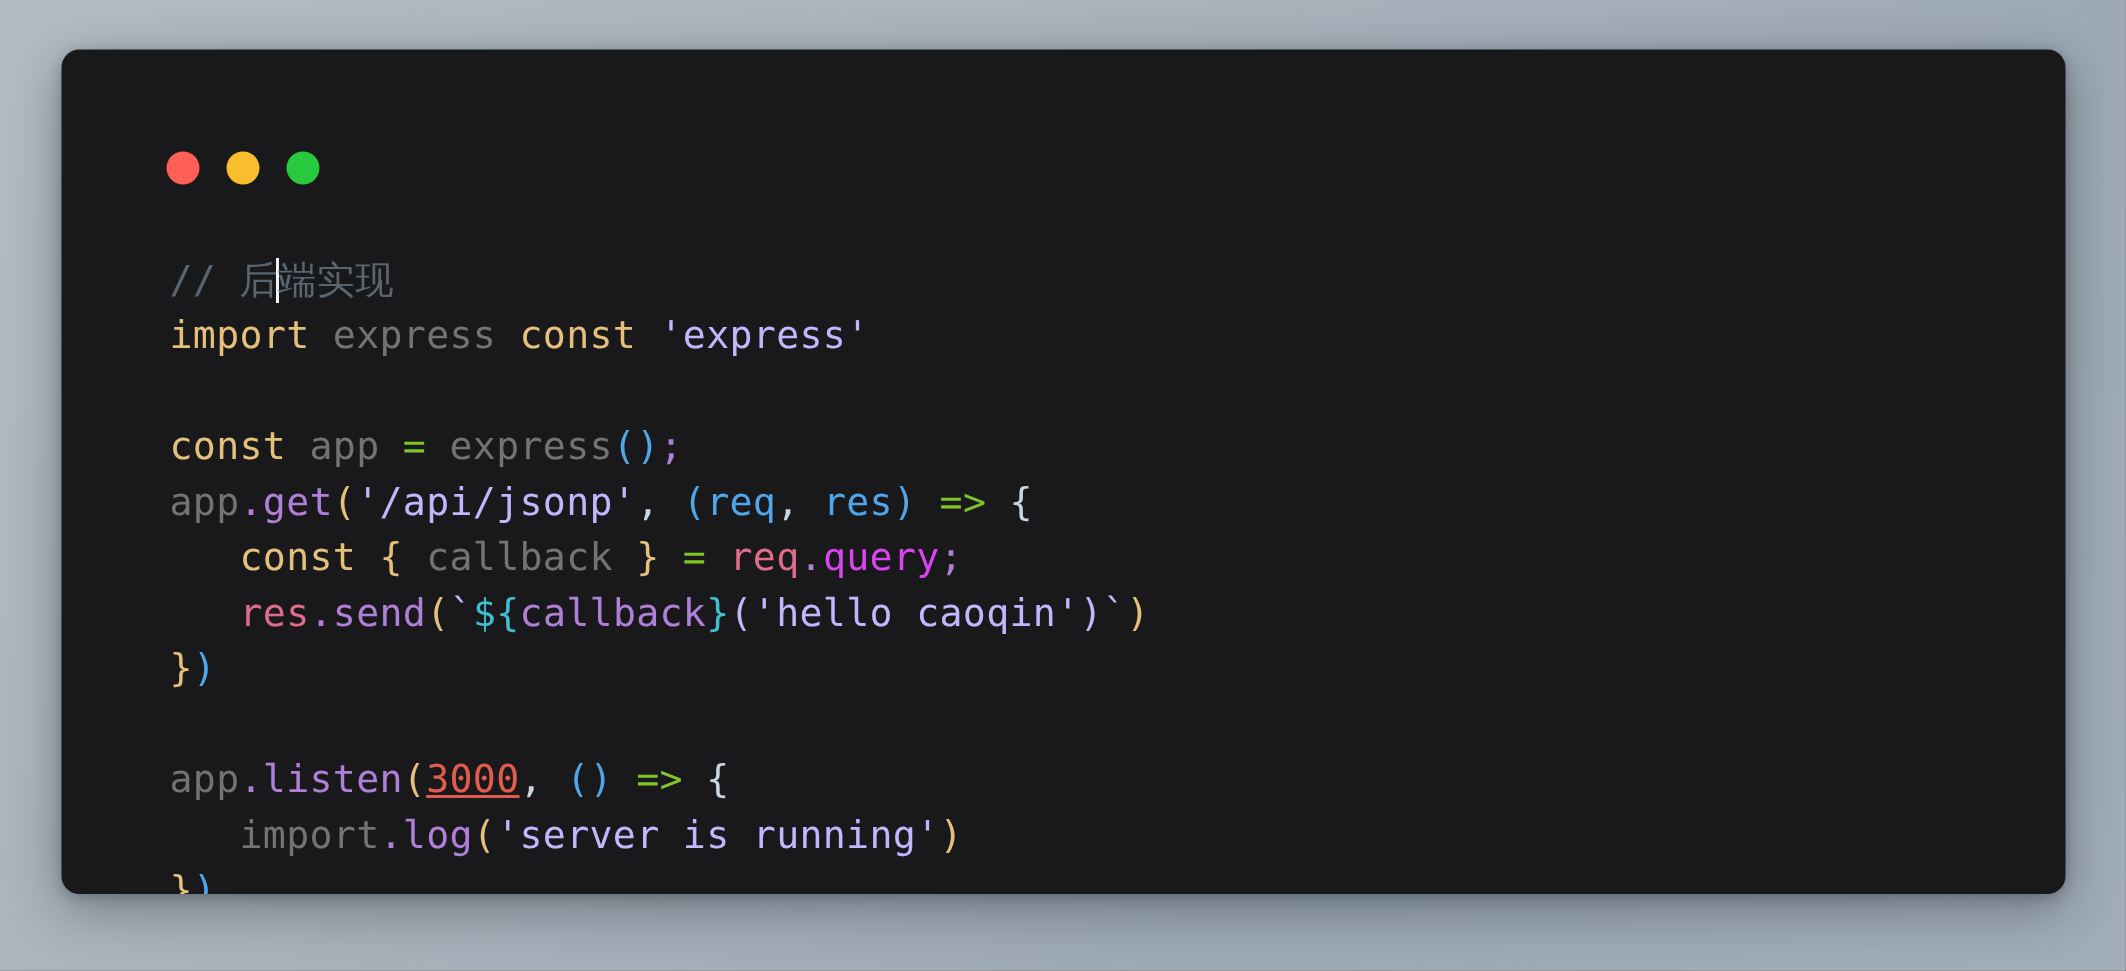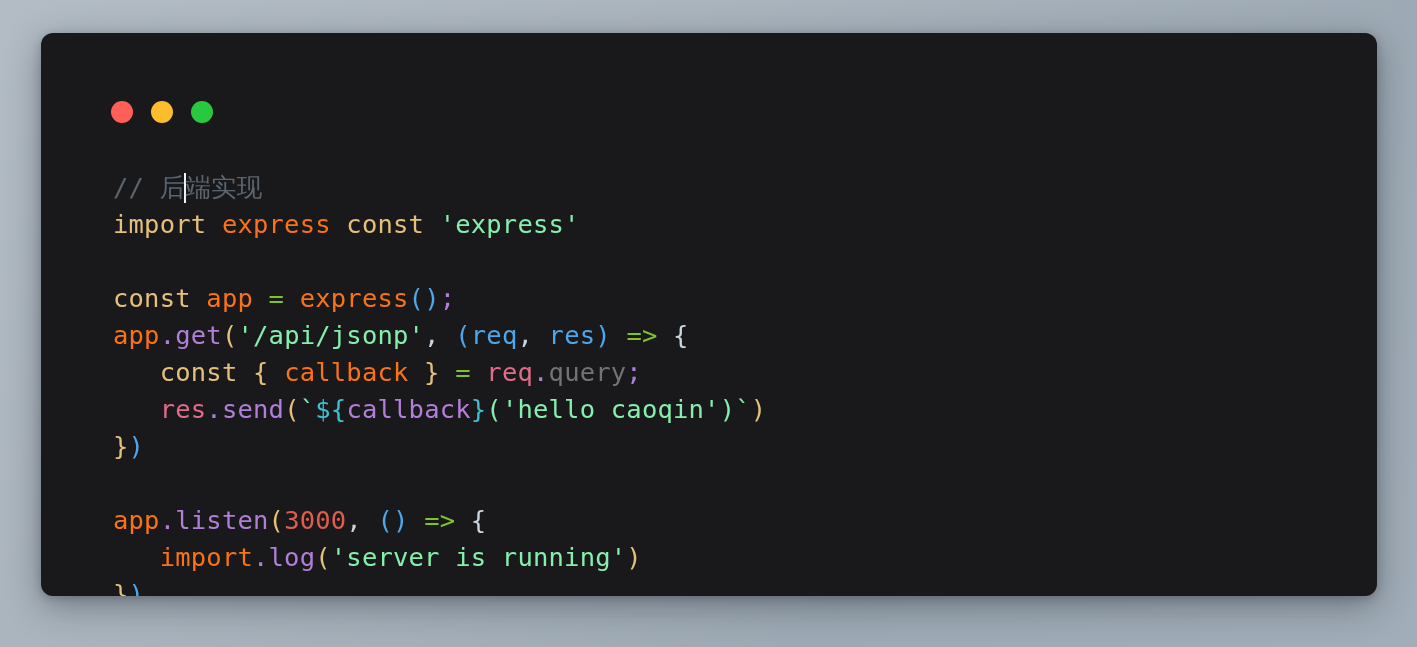--- a/index.html
+++ b/index.html
@@ -49,27 +49,27 @@
     color:#c9d1d9;
     font-variant-ligatures:none;
   }
   
   pre.code, pre.code span {
     font-family:"DejaVu Sans Mono", "Liberation Mono", monospace;
   }
 
   .tok-comment  { color:#5a6570; }
   .tok-keyword  { color:#e5c07b; }
-  .tok-var      { color:#f97316; }
-  .tok-string   { color:#86efac; }
+  .tok-var      { color:#737373; }
+  .tok-string   { color:#c4b5fd; }
   .tok-func     { color:#b07fd8;text-align:right; }
-  .tok-prop     { color:#737373; }
+  .tok-prop     { color:#d946ef; }
   .tok-param    { color:#4fa6e8; }
   .tok-this     { color:#e06c8a; }
-  .tok-num      { color:#e05c4e; }
+  .tok-num      { color:#e05c4e;text-decoration:underline; }
   .tok-arrow    { color:#7fc52a; }
   .tok-op       { color:#7fc52a; }
   .tok-brace1   { color:#e5c07b; }
   .tok-brace2   { color:#4fa6e8; }
   .tok-brace3   { color:#c9d5e0; }
   .tok-tmpl     { color:#3fc0d0; }
   .tok-plain    { color:#c9d5e0; }
   .tok-punct    { color:#b07fd8; }
 
   .caret {

